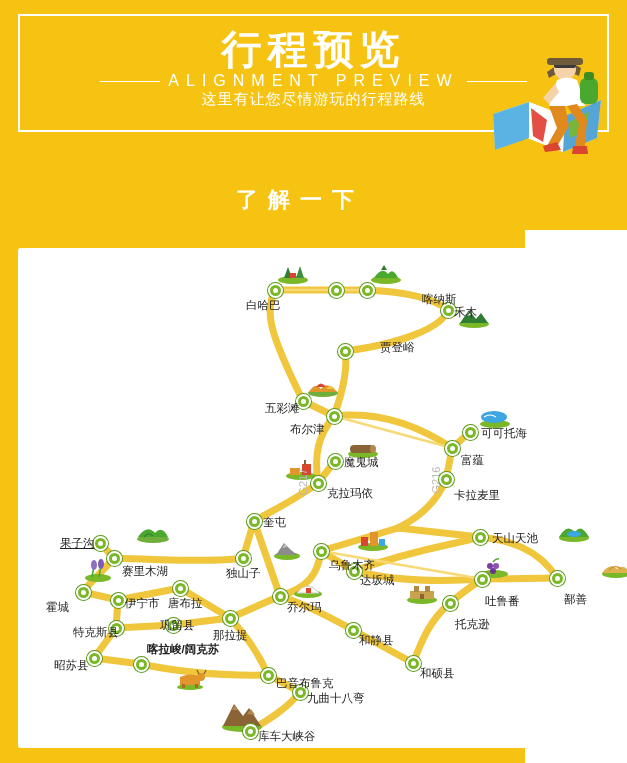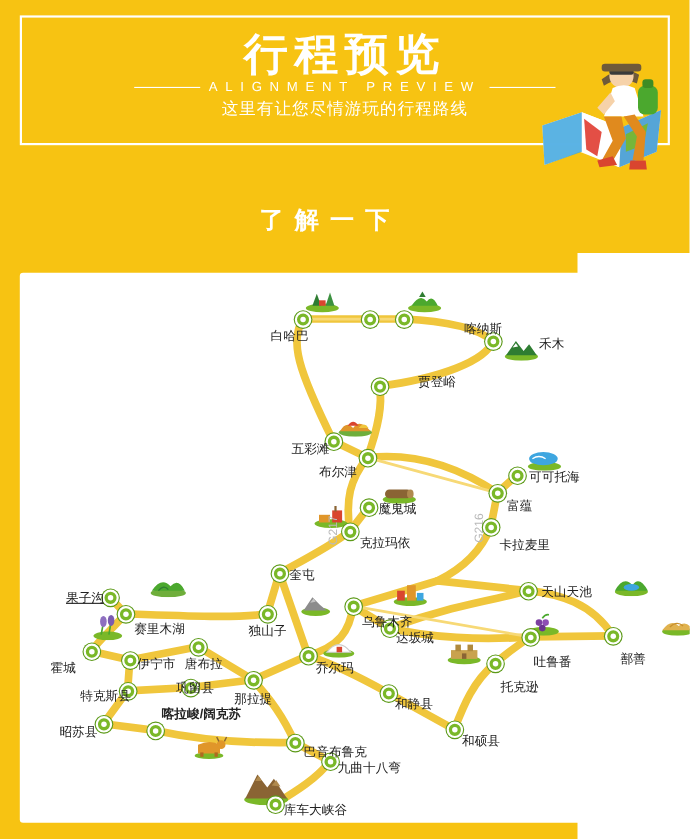--- a/index.html
+++ b/index.html
@@ -44,21 +44,21 @@
     font-weight: bold;
     color: #ffffff;
     letter-spacing: 6px;
     font-family: "Liberation Sans", sans-serif;
   }
   .title-en {
     position: absolute;
     left: 0; top: 72px;
     width: 627px;
     text-align: center;
-    font-size: 12px;
+    font-size: 16px;
     color: #ffffff;
     letter-spacing: 7px;
   }
   .title-en .bar {
     display: inline-block;
     width: 60px;
     height: 1px;
     background: #ffffff;
     vertical-align: middle;
     margin: 0 8px;
@@ -390,21 +390,21 @@
     <div class="pin" style="left:335px; top:382px;"></div>
     <div class="pin" style="left:76px;  top:410px;"></div>
     <div class="pin" style="left:123px; top:416px;"></div>
     <div class="pin" style="left:395px; top:415px;"></div>
     <div class="pin" style="left:250px; top:427px;"></div>
     <div class="pin" style="left:282px; top:444px;"></div>
     <div class="pin" style="left:232px; top:483px;"></div>
 
     <div class="city-label" style="left:228px; top:50px;">白哈巴</div>
     <div class="city-label" style="left:360px; top:44px;padding-left:44px;">喀纳斯</div>
-    <div class="city-label" style="left:436px; top:57px;padding-left:36px;">禾木</div>
+    <div class="city-label" style="left:436px; top:57px;">禾木</div>
     <div class="city-label" style="left:318px; top:92px;margin-left:44px;">贾登峪</div>
     <div class="city-label" style="left:247px; top:153px;">五彩滩</div>
     <div class="city-label" style="left:272px; top:174px;">布尔津</div>
     <div class="city-label" style="left:463px; top:178px;">可可托海</div>
     <div class="city-label" style="left:326px; top:207px;">魔鬼城</div>
     <div class="city-label" style="left:443px; top:205px;">富蕴</div>
     <div class="city-label" style="left:309px; top:238px;">克拉玛依</div>
     <div class="city-label" style="left:436px; top:240px;">卡拉麦里</div>
     <div class="city-label" style="left:245px; top:267px;">奎屯</div>
     <div class="city-label" style="left:474px; top:283px;">天山天池</div>

